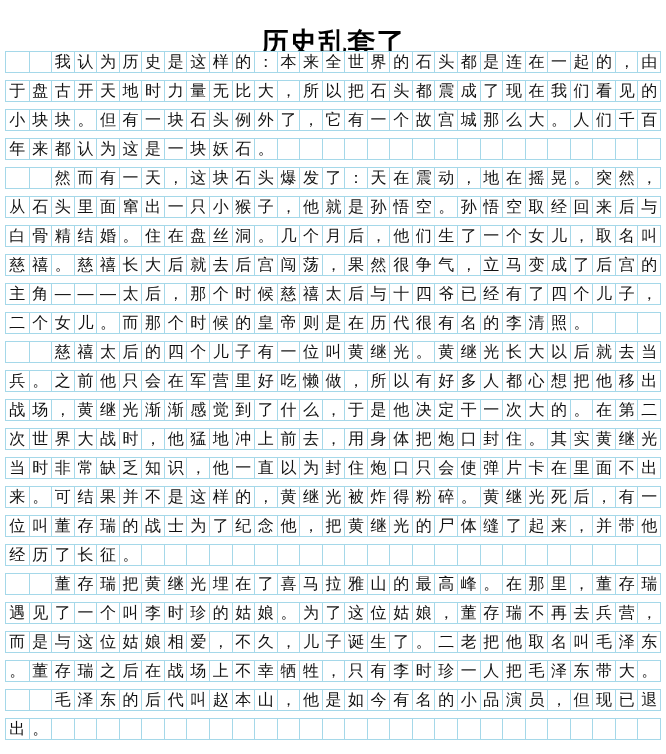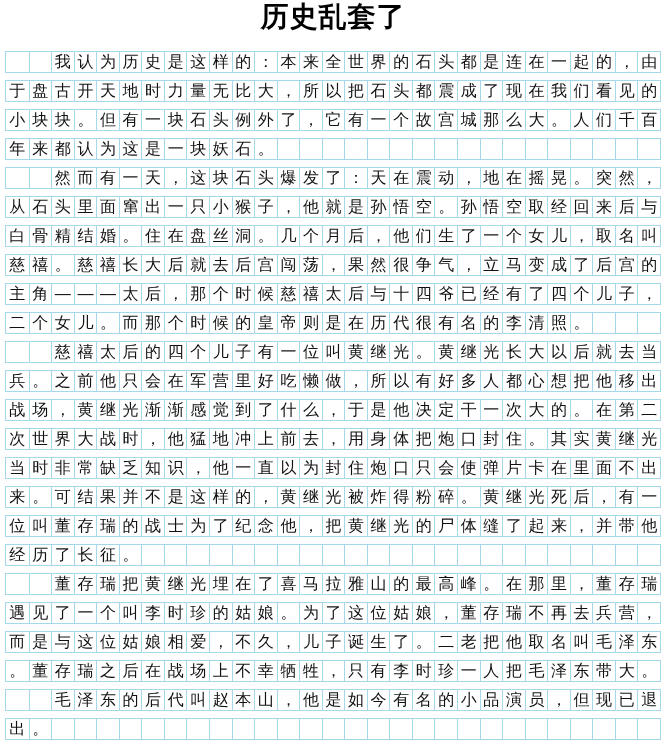--- a/index.html
+++ b/index.html
@@ -10,21 +10,21 @@
   }
   .page {
     position: relative;
     width: 666px;
     height: 754px;
     background: #ffffff;
     overflow: hidden;
   }
   .essay-title {
     margin: 0;
-    padding-top: 0;
+    padding-top: 26px;
     height: 38px;
     text-align: center;
     font-size: 28px;
     line-height: 34px;
     font-weight: 900;
     color: #000000;
     letter-spacing: 1px;
     font-family: "Liberation Sans", sans-serif;
   }
   .composition-grid {

